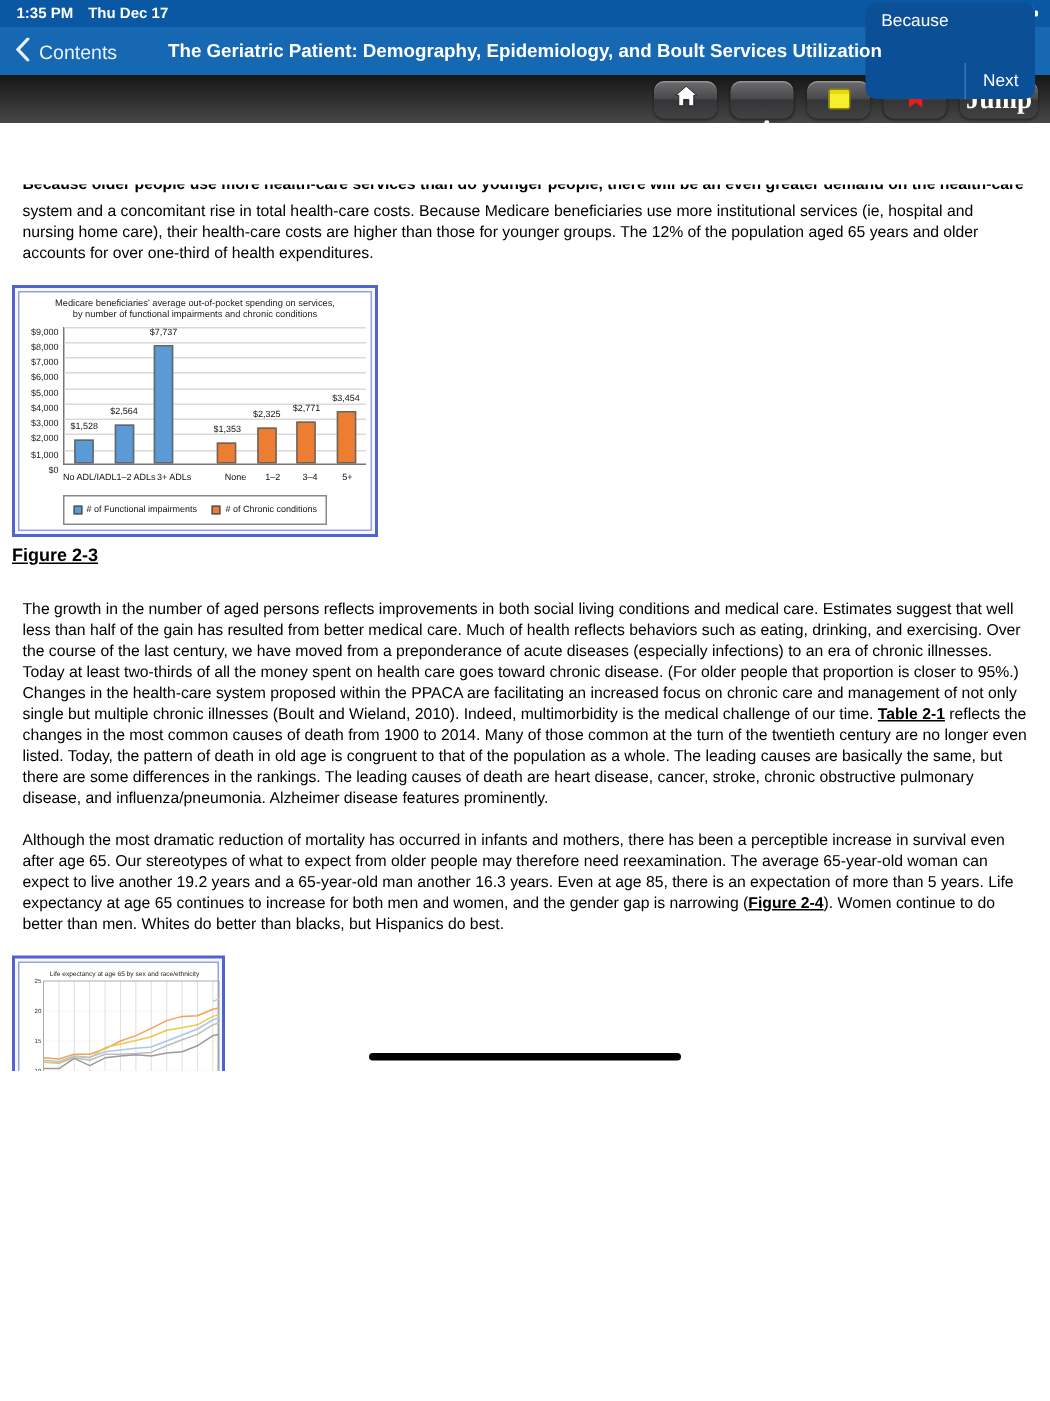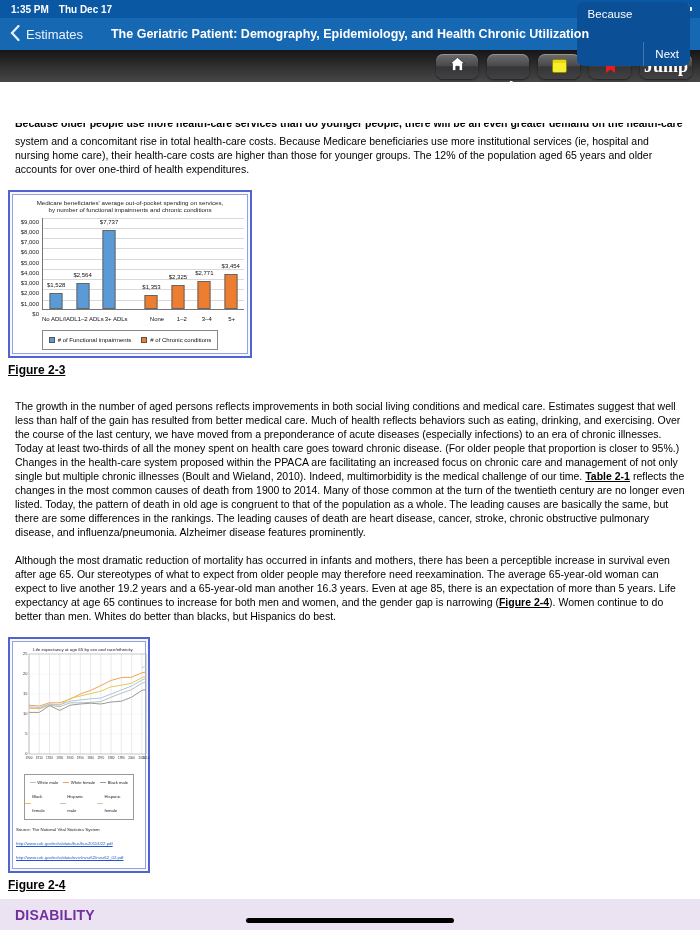--- a/index.html
+++ b/index.html
@@ -1,18 +1,18 @@
 <!DOCTYPE html>
 <html><head>
 <meta charset="utf-8">
 <style>
   * { box-sizing: border-box; margin: 0; padding: 0; }
   html,body { width:700px; height:934px; overflow:hidden; background:#fff;
     font-family:"Liberation Sans", sans-serif; }
-  #screen { position:relative; width:700px; height:930px; background:#fff; overflow:hidden; }
+  #screen { position:relative; width:700px; height:714px; background:#fff; overflow:hidden; }
 
   
   .statusbar { height:18px; background:#0a57a4; color:#fff; display:flex;
     justify-content:space-between; align-items:center; padding:0 11px; font-size:10px; font-weight:700; }
   .sb-left { display:flex; gap:10px; }
   .sb-right { display:flex; align-items:center; gap:5px; font-weight:600; }
   .battery { width:21px; height:10px; background:#fff; border-radius:2.5px; position:relative; }
   .battery:after { content:""; position:absolute; right:-3px; top:3px; width:2px; height:4px;
     background:#fff; border-radius:0 1px 1px 0; }
 
@@ -115,23 +115,23 @@
     </div>
   </div>
 
   <div class="navbar">
     <div class="back-btn">
       <span>
         <svg width="10" height="16" viewBox="0 0 10 16">
             <path d="M8.5 1 L2 8 L8.5 15" fill="none" stroke="#eaf3fc" stroke-width="2.2" stroke-linecap="round"></path>
           </svg>
       </span>
-      <span>Estimates</span>
-    </div>
-    <div class="nav-title">The Geriatric Patient: Demography, Epidemiology, and Health Chronic Utilization</div>
+      <span>Contents</span>
+    </div>
+    <div class="nav-title">The Geriatric Patient: Demography, Epidemiology, and Boult Services Utilization</div>
     <div class="segmented">
       <div class="seg-btn">Because</div>
       <div class="seg-btn">Next</div>
     </div>
   </div>
 
   <div class="toolbar">
     <div class="tb-btn">
       <span>
         <svg width="15" height="14" viewBox="0 0 15 14">
@@ -320,18 +320,15 @@
         <span class="f4-link">http://www.cdc.gov/nchs/data/hus/hus2011/022.pdf</span>
         <span class="f4-link">http://www.cdc.gov/nchs/data/nvsr/nvsr62/nvsr62_02.pdf</span>
       </div>
     </div>
     <div><span class="figcaption">Figure 2-4</span></div>
 
     <p class="para">However, this gain in survival includes both active and dependent years. Indeed, one of the great controversies of modern gerontological epidemiology is whether the gain in life expectancy brings with it equivalent gains in years free of dependency. The answer lies somewhere between. Although increased survival may be associated with more disability, the overall effect has been a pattern of decreasing disability (Cutler, 2001). Moreover, not all disability is permanent. Some older people experience transient episodes.</p>
 
   </div>
 
-  <div class="section-bar">
-    <div class="section-title">DISABILITY</div>
-  </div>
   <div class="home-indicator"></div>
 
 </div>
 
 </body></html>

